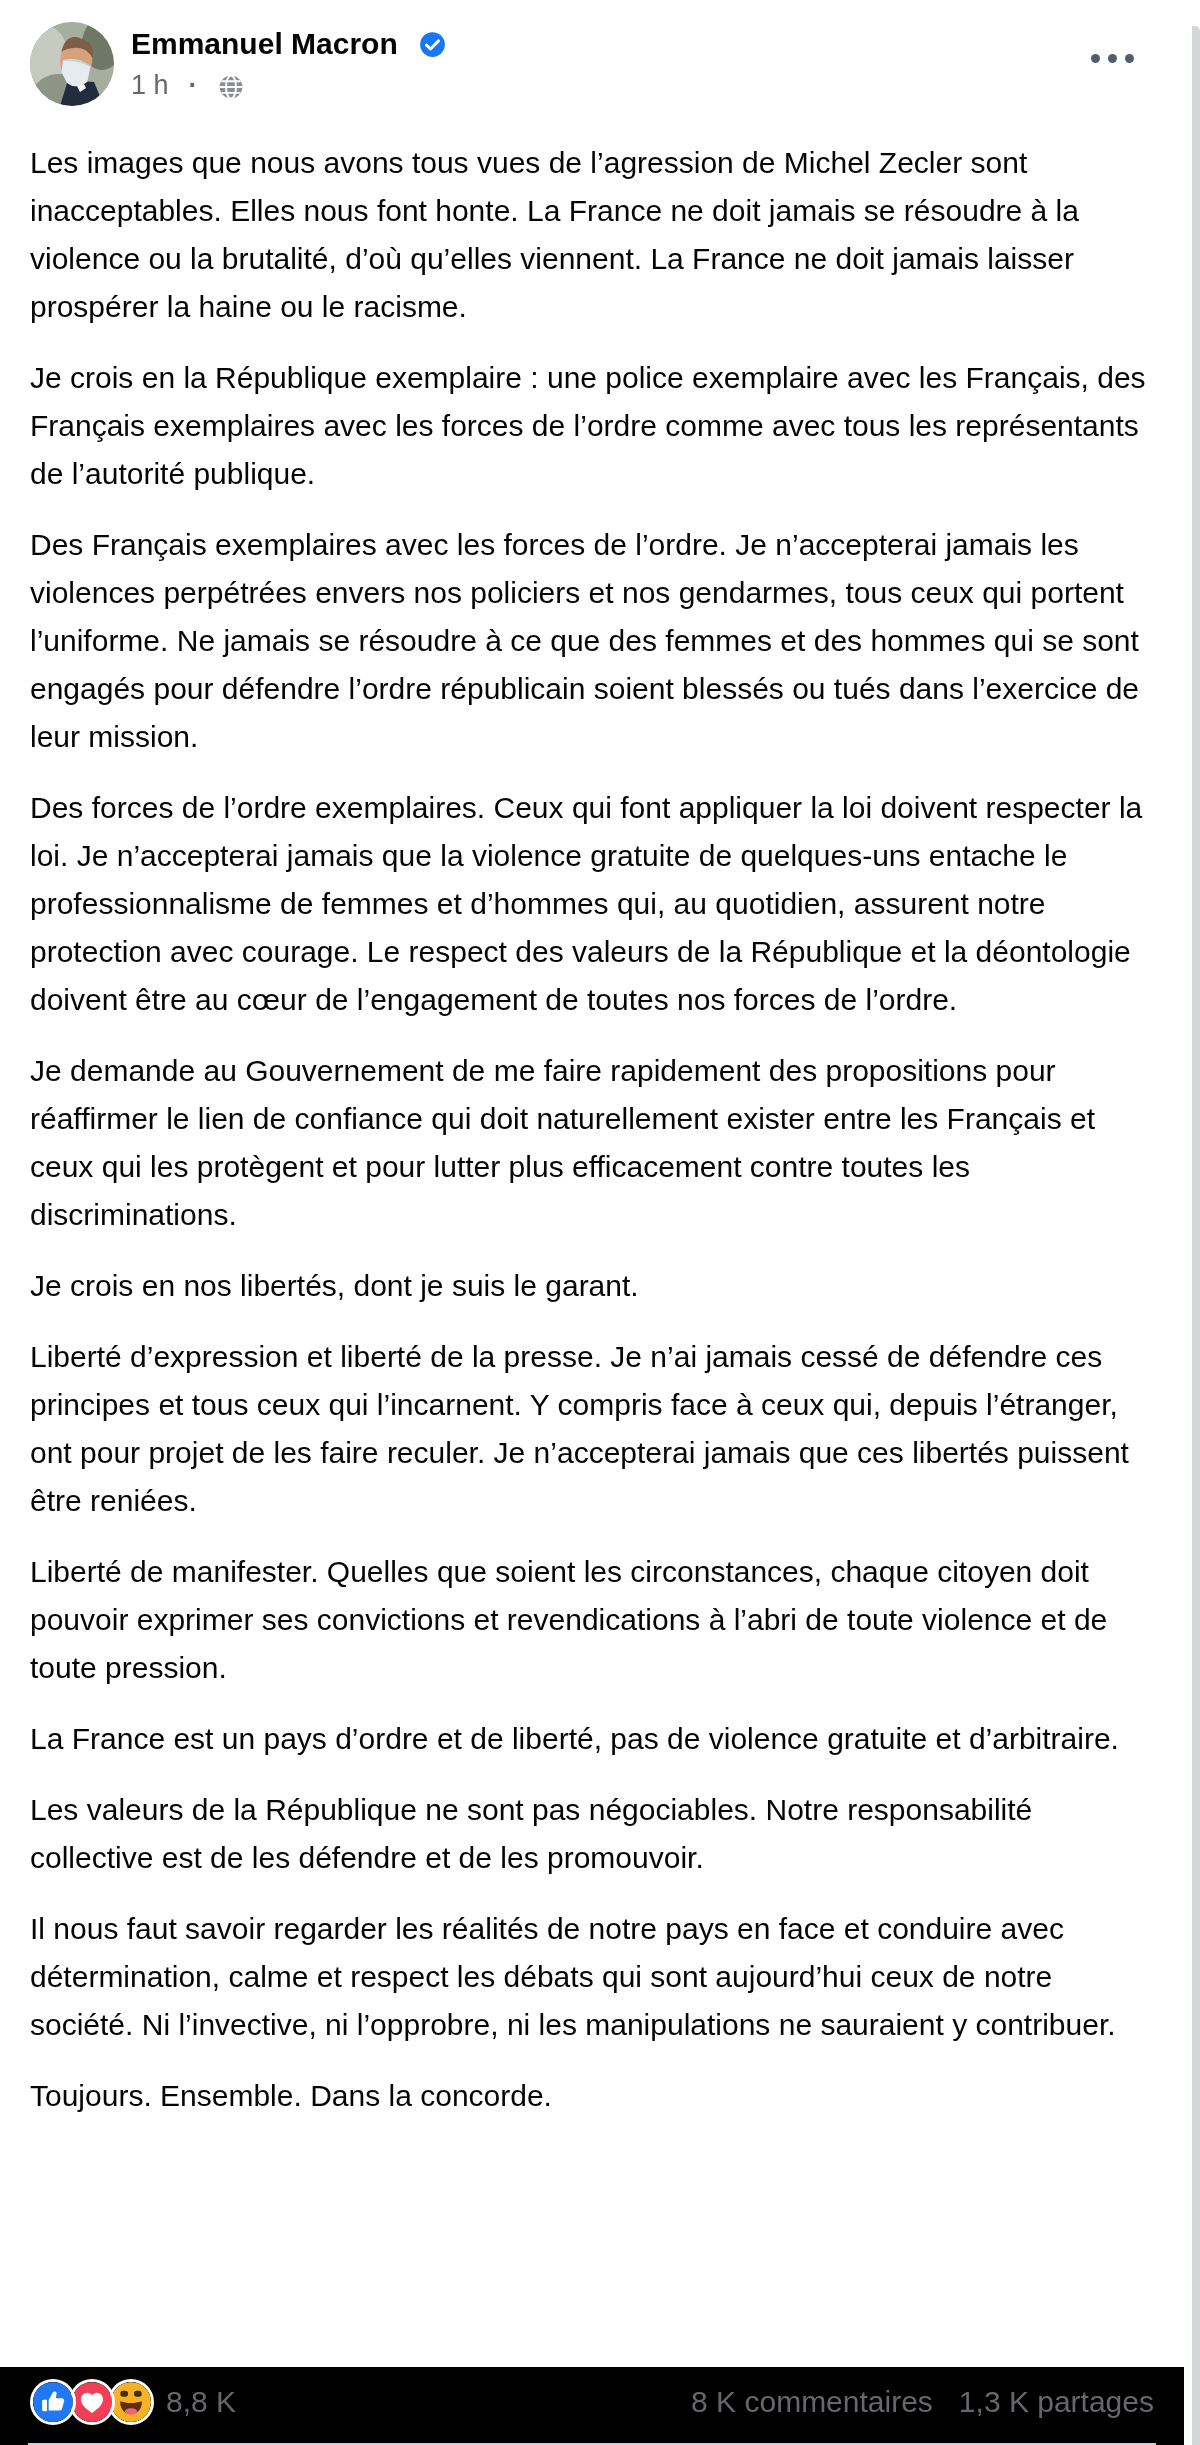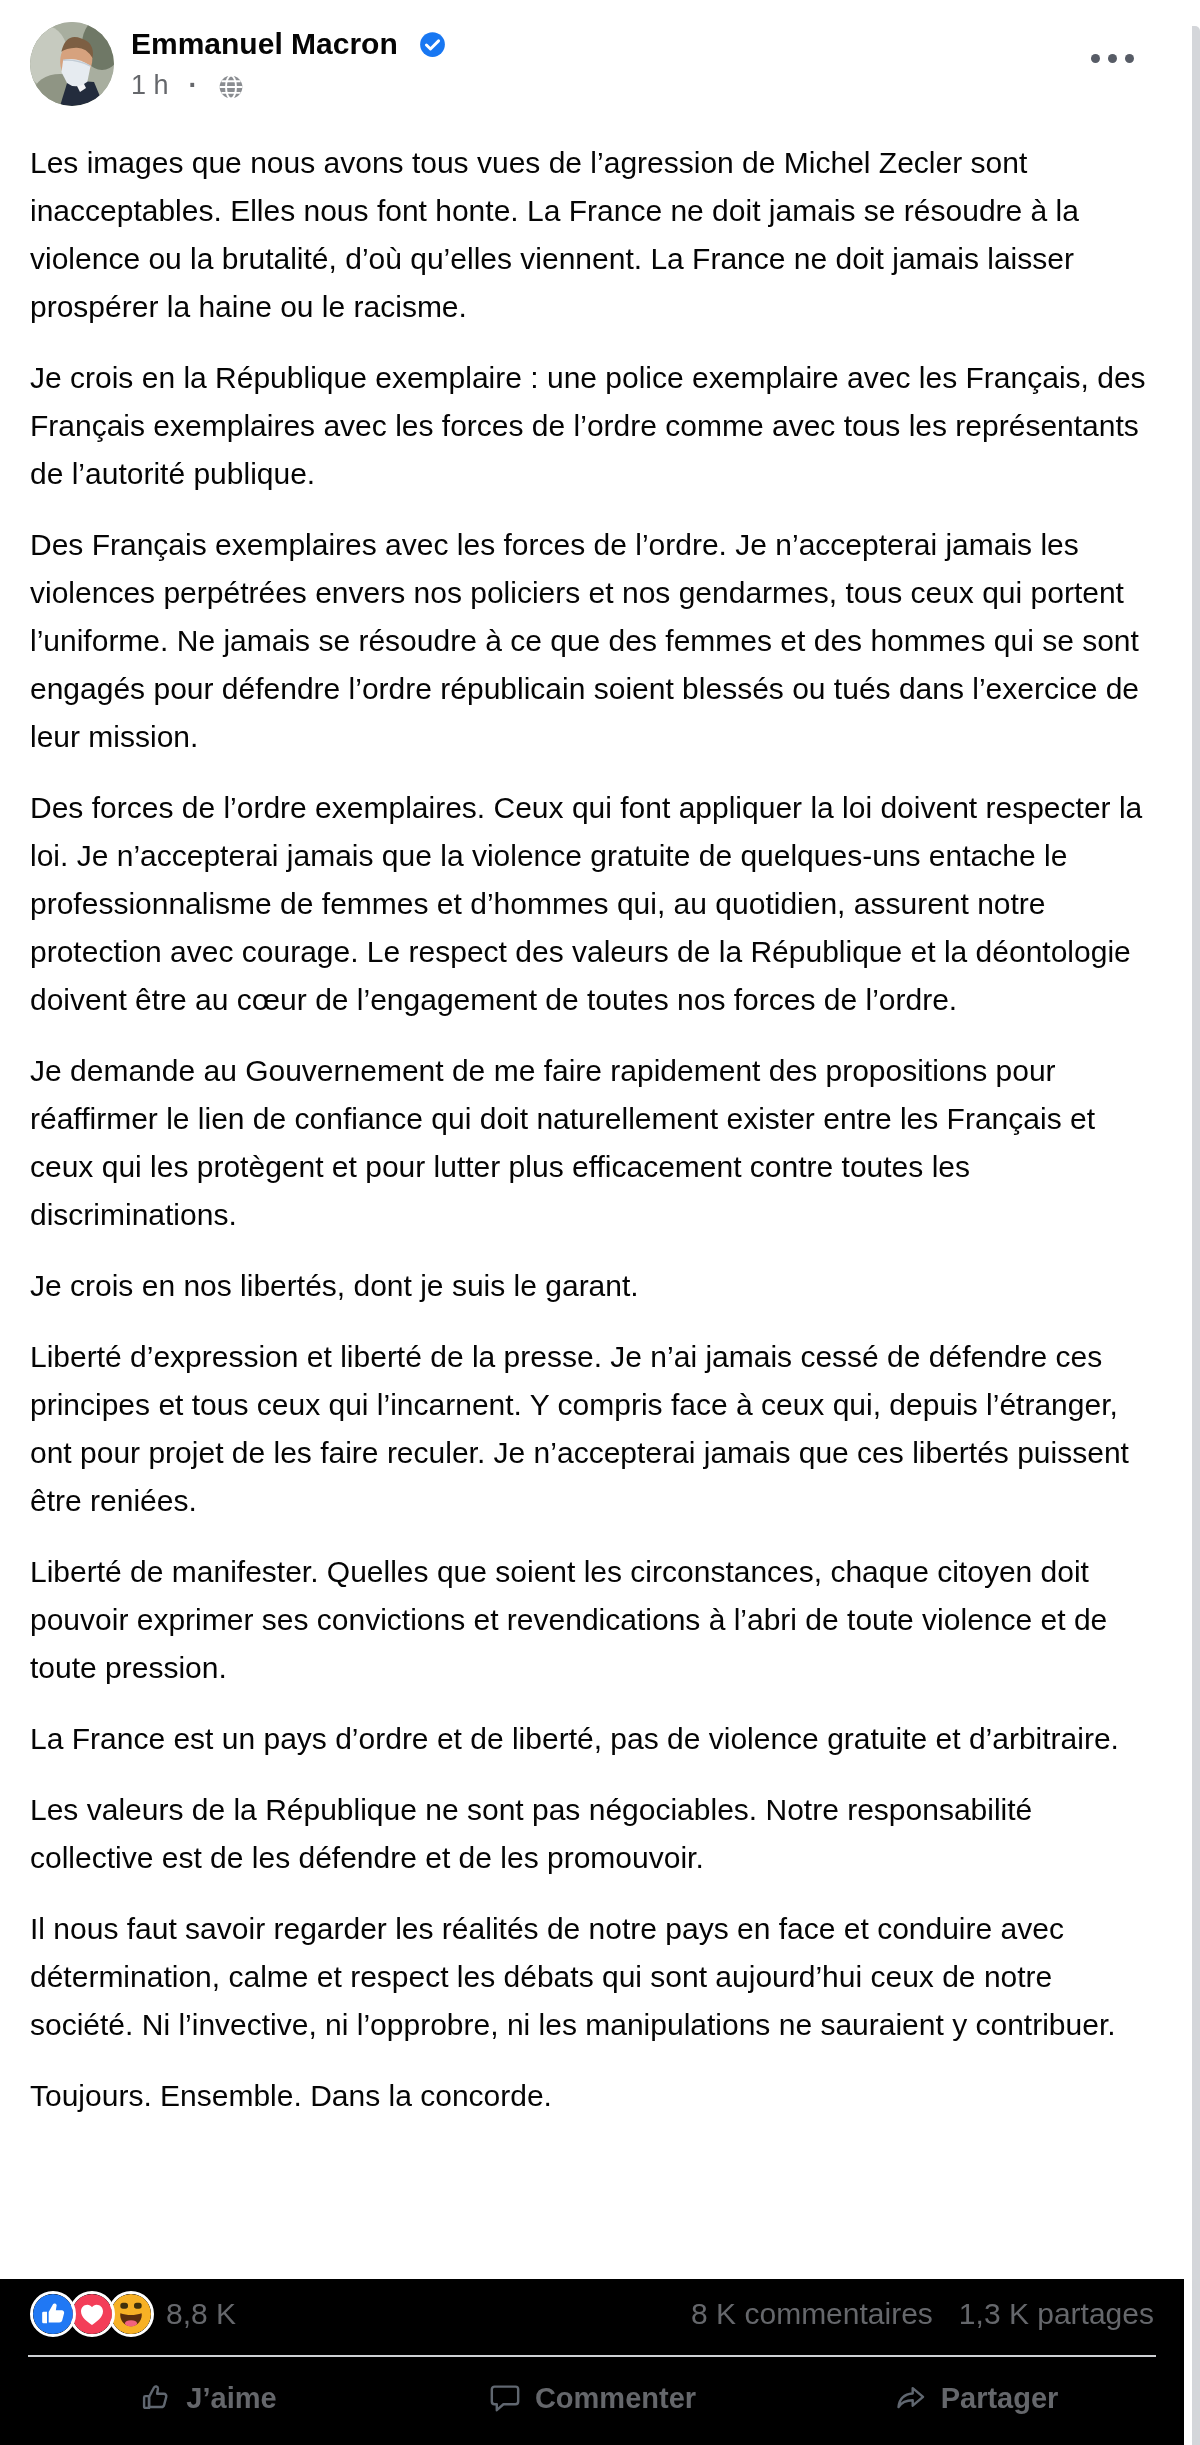--- a/index.html
+++ b/index.html
@@ -169,37 +169,16 @@
           <span class="reaction-count">8,8 K</span>
         </div>
         <div class="counts-right">
           <span>8 K commentaires</span>
           <span>1,3 K partages</span>
         </div>
       </div>
 
       <div class="divider"></div>
 
-      <div class="actions-row">
-        <div class="action-button">
-          <svg width="34" height="34" viewBox="0 0 24 24">
-            <path d="M4.5 10.7 h2.6 v8.3 H4.5 a0.9 0.9 0 0 1 -0.9 -0.9 v-6.5 a0.9 0.9 0 0 1 0.9 -0.9 Z" fill="none" stroke="#606770" stroke-width="1.7" stroke-linejoin="round"></path>
-            <path d="M7.1 11.2 L10.6 4.6 a1.5 1.5 0 0 1 2.8 0.8 L12.8 9 h4.8 a1.7 1.7 0 0 1 1.65 2.1 l-1.45 5.6 a2.2 2.2 0 0 1 -2.15 1.7 H7.1 Z" fill="none" stroke="#606770" stroke-width="1.7" stroke-linejoin="round"></path>
-          </svg>
-          <span>J’aime</span>
-        </div>
-        <div class="action-button">
-          <svg width="34" height="34" viewBox="0 0 24 24">
-            <path d="M19.4 4 H4.6 A1.9 1.9 0 0 0 2.7 5.9 v8.6 a1.9 1.9 0 0 0 1.9 1.9 h1.6 v4.2 l4.7 -4.2 h8.5 a1.9 1.9 0 0 0 1.9 -1.9 V5.9 A1.9 1.9 0 0 0 19.4 4 Z" fill="none" stroke="#606770" stroke-width="1.7" stroke-linejoin="round"></path>
-          </svg>
-          <span>Commenter</span>
-        </div>
-        <div class="action-button">
-          <svg width="34" height="34" viewBox="0 0 24 24">
-            <path d="M13.2 5 L20.5 11.2 L13.2 17.4 V13.6 C8.6 13.6 5.4 15 3.2 18.4 C3.8 12.4 7.2 9.2 13.2 8.8 Z" fill="none" stroke="#606770" stroke-width="1.7" stroke-linejoin="round"></path>
-          </svg>
-          <span>Partager</span>
-        </div>
-      </div>
     </div>
 
   </div>
 </div>
 
 </body></html>

